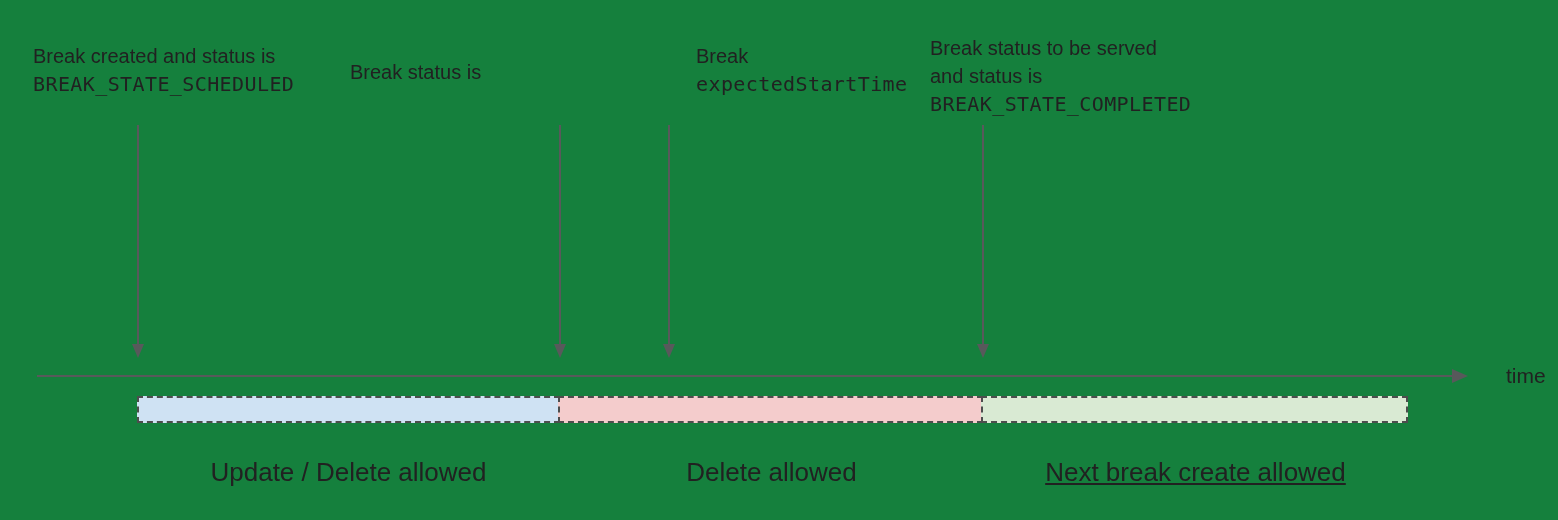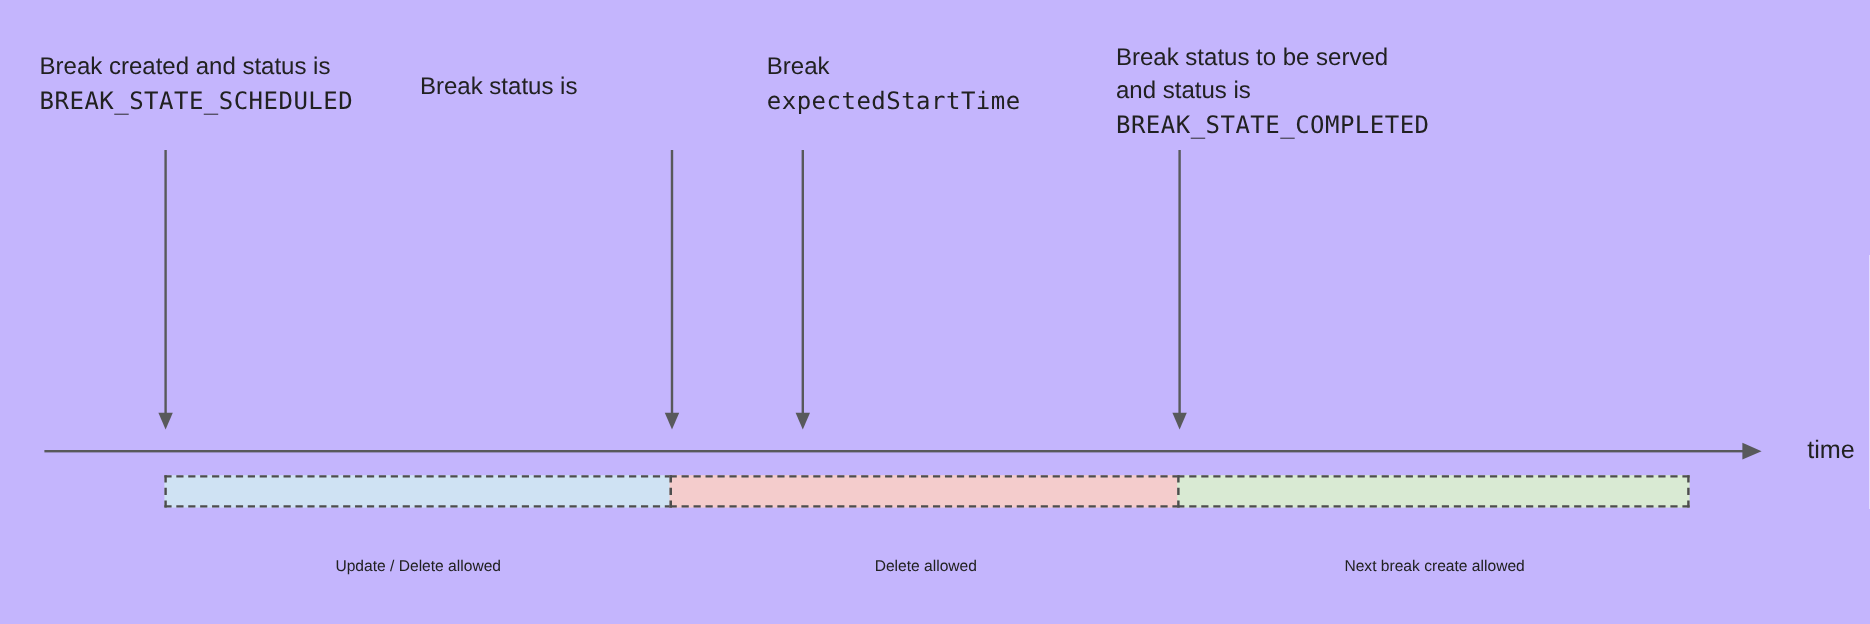--- a/index.html
+++ b/index.html
@@ -1,40 +1,40 @@
 <!DOCTYPE html>
 <html><head>
 <meta charset="utf-8">
 <style>
   html, body { margin: 0; padding: 0; background: #ffffff; }
   .canvas {
     position: relative;
     width: 1558px;
     height: 520px;
-    background: #c4b5fd;
+    background: #15803d;
     font-family: "Liberation Sans", sans-serif;
     color: #212121;
     overflow: hidden;
   }
 
   
   .annotation {
     position: absolute;
     font-size: 20px;
     line-height: 28px;
     white-space: nowrap;
   }
   .annotation .code {
     font-family: "DejaVu Sans Mono", monospace;
     font-size: 20px;
     letter-spacing: 0.4px;
   }
   .ann-1 { left: 33px;  top: 42px; }
   .ann-2 { left: 350px; top: 58px; }
-  .ann-3 { left: 639px; top: 42px; }
+  .ann-3 { left: 696px; top: 42px; }
   .ann-4 { left: 930px; top: 34px; }
 
   
   .varrow { position: absolute; top: 125px; width: 12px; height: 233px; }
   .varrow .shaft {
     position: absolute; left: 5px; top: 0;
     width: 2px; height: 220px; background: #58595b;
   }
   .varrow .head {
     position: absolute; left: 0; bottom: 0;
@@ -73,26 +73,26 @@
     border: 2px dashed #4d4d4d;
   }
   .segment + .segment { margin-left: -2px; }
   .seg-1 { width: 423px; }
   .seg-2 { width: 425px; }
   .seg-3 { width: 427px; }
 
   
   .bar-label {
     position: absolute; top: 458px;
-    font-size: 13px; line-height: 28px;
+    font-size: 26px; line-height: 28px;
     text-align: center;
   }
   .bar-label-1 { left: 137px; width: 423px; }
   .bar-label-2 { left: 560px; width: 423px; }
-  .bar-label-3 { left: 983px; width: 425px; }
+  .bar-label-3 { left: 983px; width: 425px; text-decoration: underline; }
 </style>
 </head>
 <body>
 
 <div class="canvas">
 
   <div class="annotation ann-1">
     <div>Break created and status is</div>
     <div class="code">BREAK_STATE_SCHEDULED</div>
   </div>

